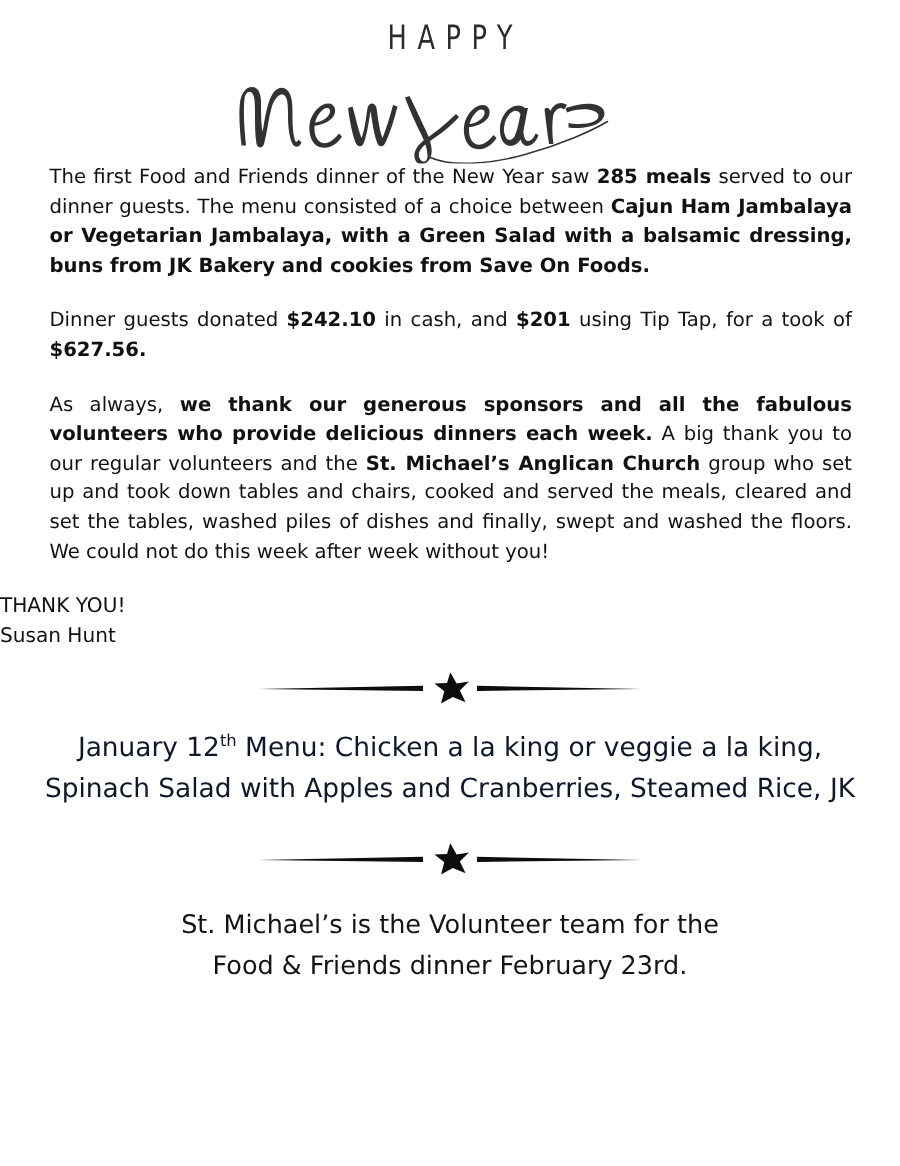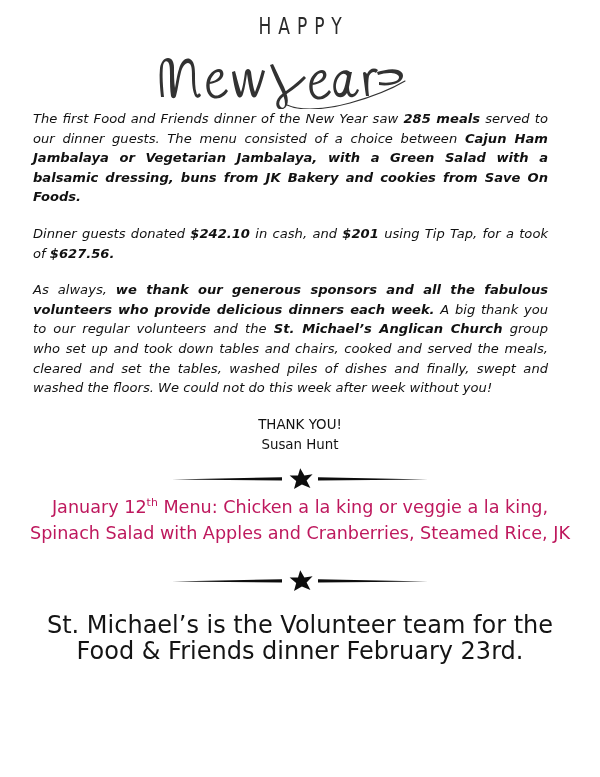--- a/index.html
+++ b/index.html
@@ -39,79 +39,77 @@
     height: 66px;
     position: relative;
   }
   .newyear-svg {
     display: block;
     margin: 0 auto;
   }
 
   
   .body-block {
-    padding: 0 52px 0 33px;
-    font-style: italic;
+    padding: 0 32px 0 33px;
   }
   p.para {
     margin: 0;
     font-size: 13.1px;
     line-height: 19.6px;
     text-align: justify;
     text-justify: inter-word;
     color: #111111;
   }
   p.para + p.para {
     margin-top: 17px;
   }
   .para b { font-weight: bold; }
 
   .para-1 { margin-top: 14px; }
 
   
   .signoff {
-    text-align: center;
     margin-top: 17px;
     font-size: 13.4px;
     line-height: 20px;
     color: #111111;
   }
   .signoff div { white-space: pre; }
 
   
   .divider {
     margin: 11px auto 0 auto;
     width: 260px;
     height: 26px;
   }
   .divider svg { display: block; }
 
   
   .menu-block {
     text-align: center;
-    margin-top: 2px;
+    margin-top: 14px;
     padding: 0 16px;
     font-size: 17.6px;
     line-height: 26.5px;
-    color: #be185d;
+    color: #0f172a;
     font-weight: 400;
   }
   .menu-block sup {
     font-size: 0.62em;
     vertical-align: super;
     line-height: 0;
   }
   .menu-line { white-space: nowrap; }
 
   
   .footer-block {
     text-align: center;
     margin-top: 18px;
     padding: 0 12px;
-    font-size: 24px;
+    font-size: 17px;
     line-height: 26.5px;
     color: #141414;
   }
   .footer-line { white-space: nowrap; }
 </style>
 </head>
 <body>
 
 <div class="header">
   <span class="happy-word">HAPPY</span>

